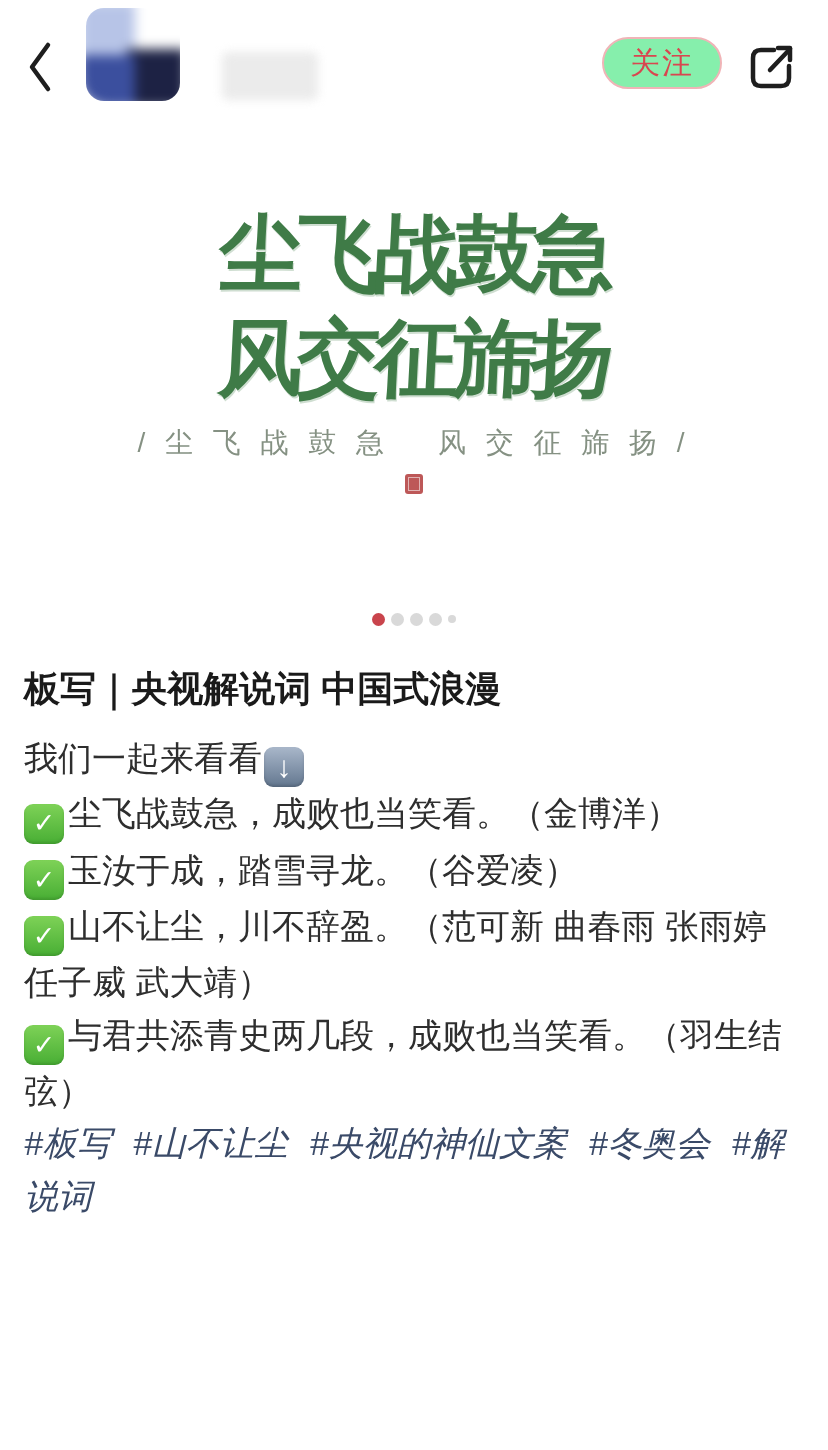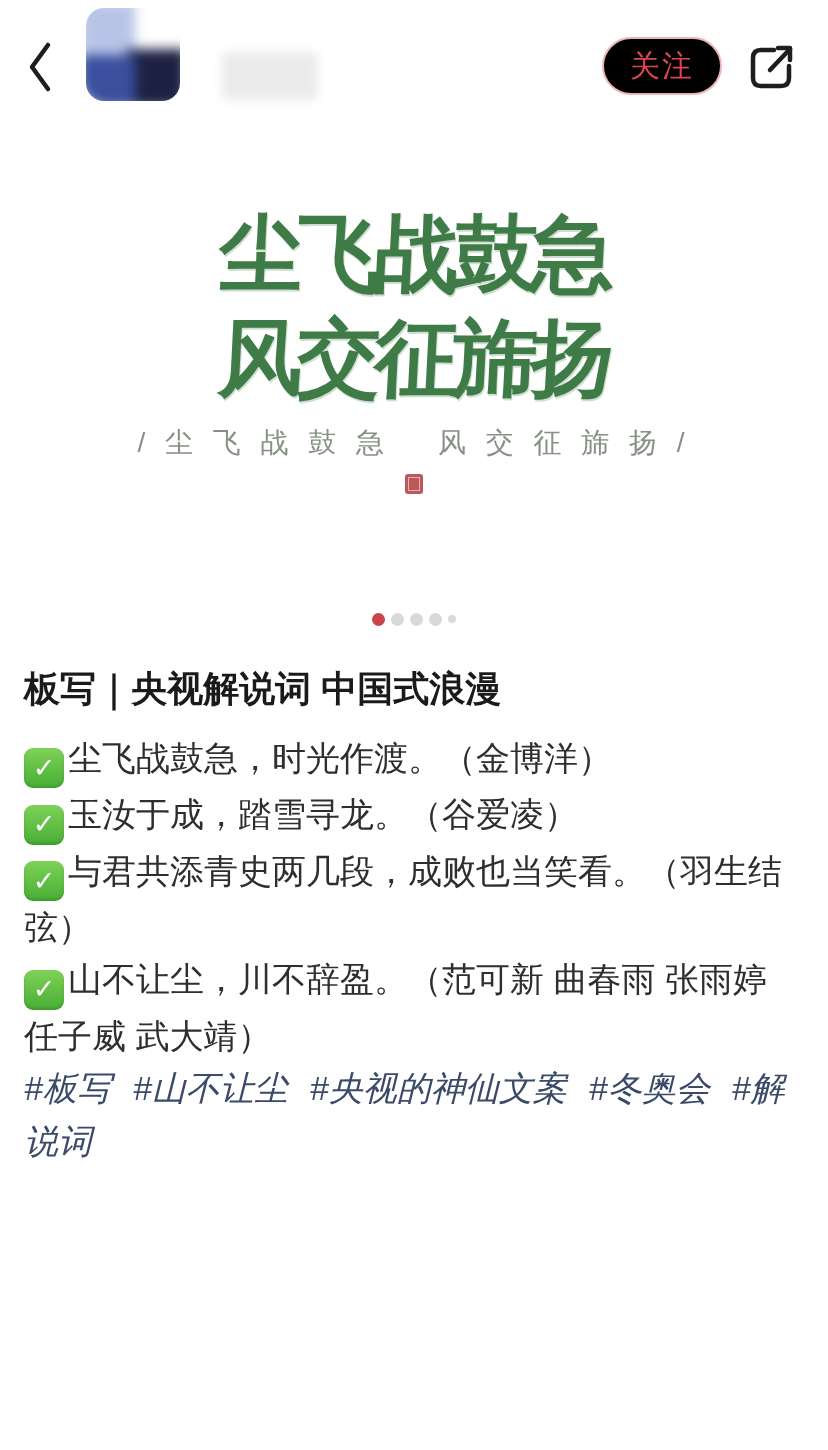--- a/index.html
+++ b/index.html
@@ -23,22 +23,22 @@
   .avatar-blur { position:absolute; inset:-6px; filter:blur(6px); }
   .avatar-blur .bl-tl { position:absolute; left:0; top:0; width:55%; height:58%; background:#b7c4e7; }
   .avatar-blur .bl-tr { position:absolute; right:0; top:0; width:48%; height:55%; background:#ffffff; }
   .avatar-blur .bl-bl { position:absolute; left:0; bottom:0; width:52%; height:50%; background:#3b4f9e; border-bottom-left-radius:28px; }
   .avatar-blur .bl-br { position:absolute; right:0; bottom:0; width:56%; height:55%; background:#1d2244; }
   .username-blur {
     position:absolute; left:222px; top:52px; width:96px; height:48px;
     background:#e9e9e9; border-radius:6px; filter:blur(5px); opacity:.9; cursor:pointer;
   }
   .follow-btn {
-    position:absolute; left:602px; top:37px; width:120px; height:58px;
-    border:2px solid #f0b4b7; border-radius:30px; background:#000000;
+    position:absolute; left:602px; top:37px; width:120px; height:52px;
+    border:2px solid #f0b4b7; border-radius:30px; background:#86efac;
     color:#d9464f; font-size:30px; font-weight:500; letter-spacing:2px;
     display:flex; align-items:center; justify-content:center; cursor:pointer;
     font-family:"Liberation Sans","DejaVu Sans",sans-serif;
   }
   .share-btn {
     position:absolute; left:744px; top:40px; width:54px; height:54px;
     background:none; border:none; padding:0; cursor:pointer;
   }
 
   
@@ -136,31 +136,34 @@
   <span class="dot"></span>
   <span class="dot"></span>
   <span class="dot"></span>
   <span class="dot small"></span>
 </div>
 
 <div class="content">
   <h1 class="post-title">板写｜央视解说词 中国式浪漫</h1>
 
   <div class="desc">
+    <p>
+      <span>我们一起来看看</span><span class="emoji down">↓</span>
+    </p>
 
     <p>
-      <span class="emoji check">✓</span><span>尘飞战鼓急，时光作渡。（金博洋）</span>
+      <span class="emoji check">✓</span><span>尘飞战鼓急，成败也当笑看。（金博洋）</span>
     </p>
     <p>
       <span class="emoji check">✓</span><span>玉汝于成，踏雪寻龙。（谷爱凌）</span>
     </p>
     <p>
-      <span class="emoji check">✓</span><span>与君共添青史两几段，成败也当笑看。（羽生结弦）</span>
+      <span class="emoji check">✓</span><span>山不让尘，川不辞盈。（范可新 曲春雨 张雨婷 任子威 武大靖）</span>
     </p>
     <p>
-      <span class="emoji check">✓</span><span>山不让尘，川不辞盈。（范可新 曲春雨 张雨婷 任子威 武大靖）</span>
+      <span class="emoji check">✓</span><span>与君共添青史两几段，成败也当笑看。（羽生结弦）</span>
     </p>
 
     <p class="hashtags">
       <span class="tag">#板写</span><span class="tag">#山不让尘</span><span class="tag">#央视的神仙文案</span><span class="tag">#冬奥会</span><span class="tag">#解说词</span>
     </p>
   </div>
 </div>
 
 </body></html>

